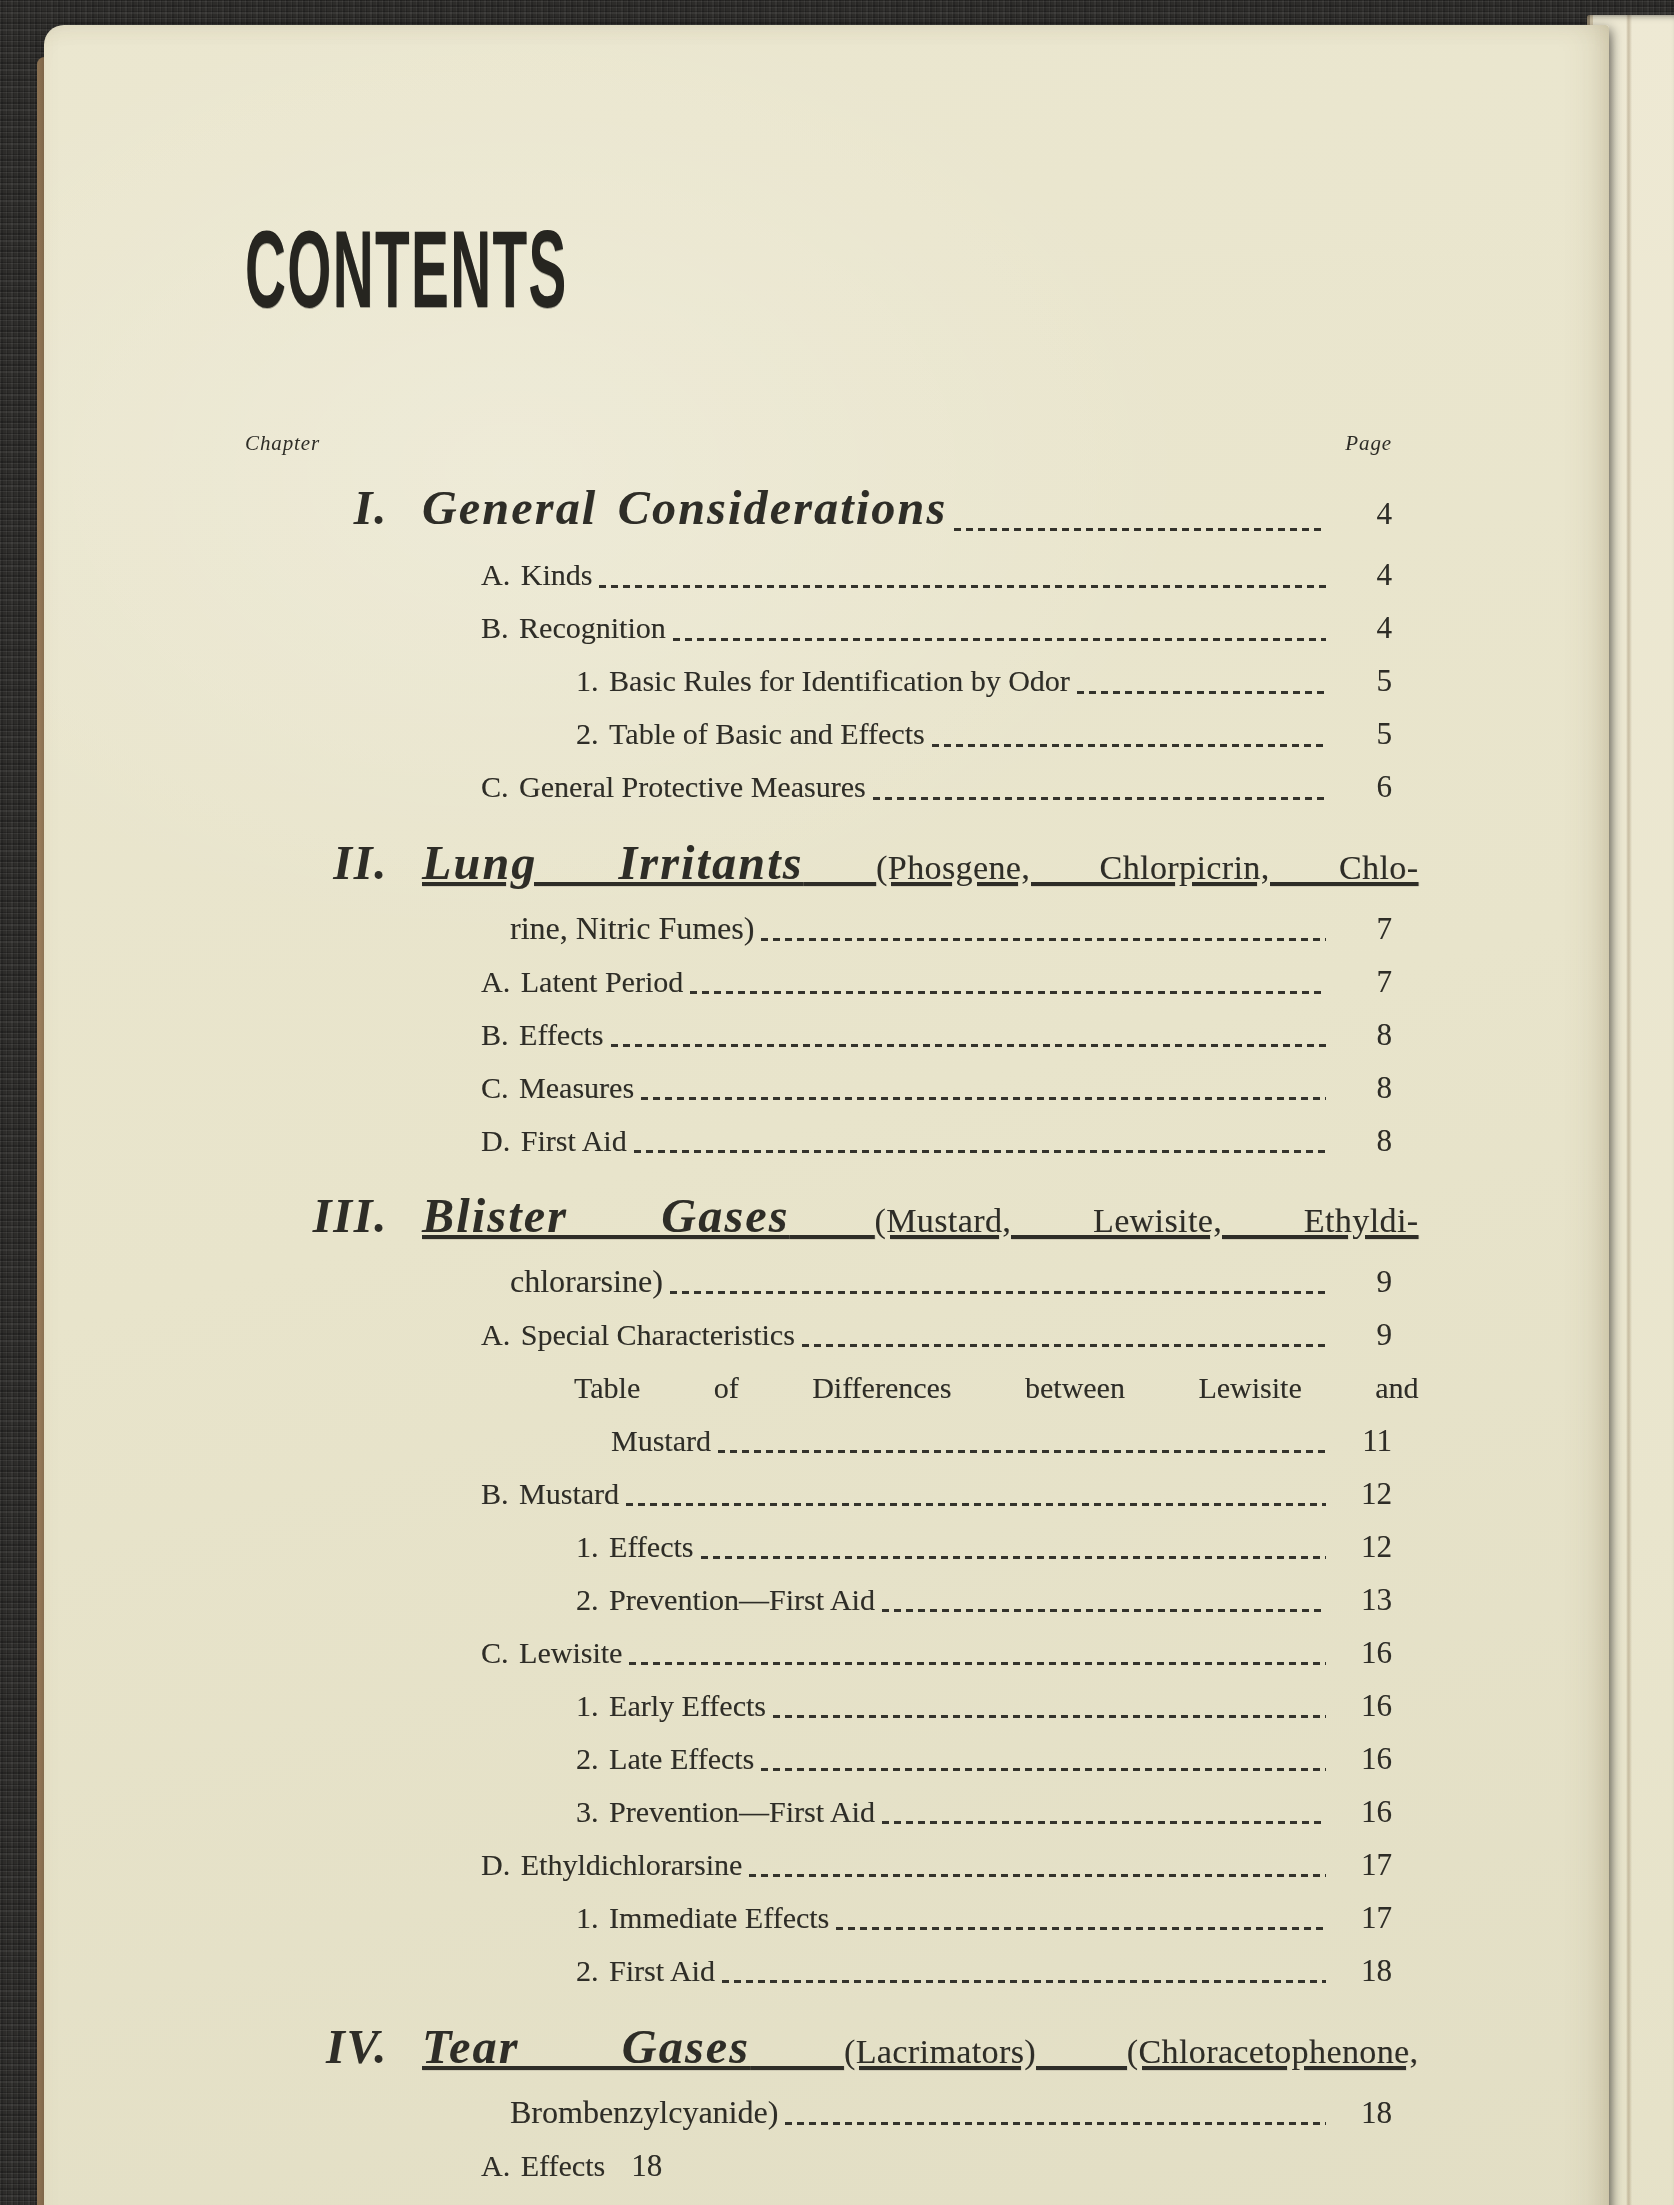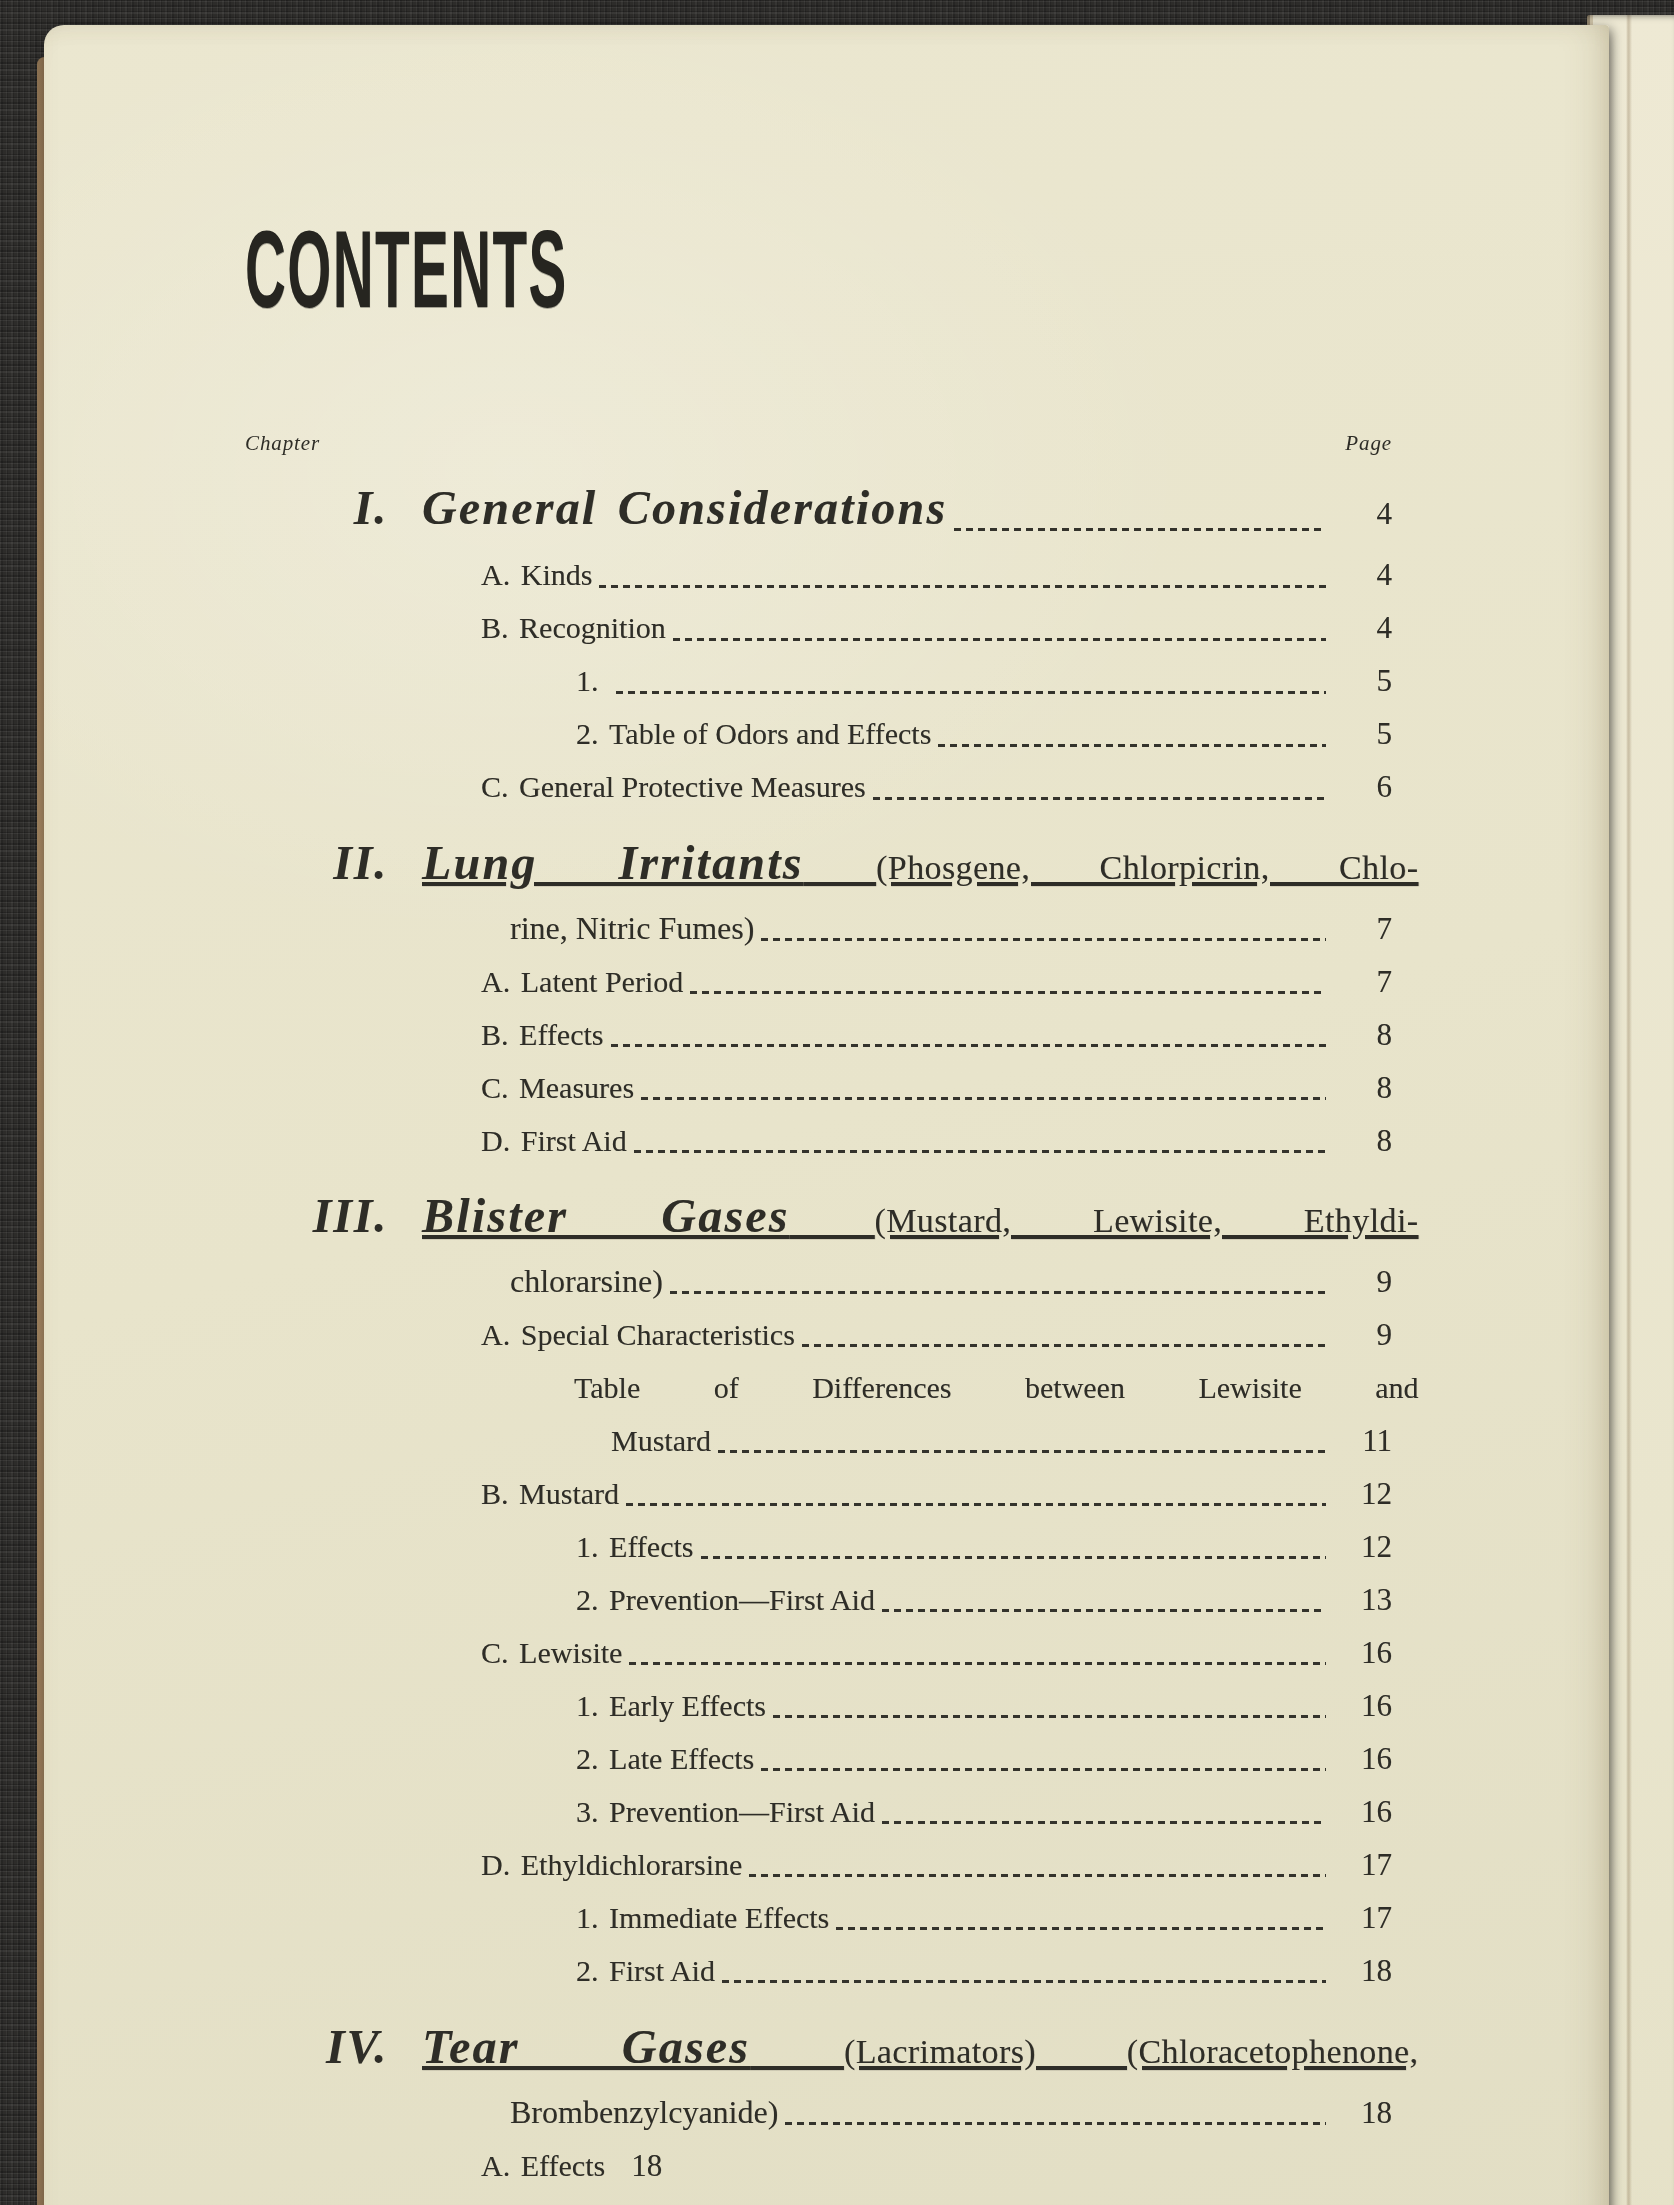--- a/index.html
+++ b/index.html
@@ -156,26 +156,27 @@
             <span class="pg">4</span>
           </div>
           <div class="row row-letter">
             <span class="num">B.</span>
             <span class="label">Recognition</span>
             <span class="lead"></span>
             <span class="pg">4</span>
           </div>
           <div class="row row-number">
             <span class="num">1.</span>
+            <span class="label">Basic Rules for Identification by Odor</span>
             <span class="lead"></span>
             <span class="pg">5</span>
           </div>
           <div class="row row-number">
             <span class="num">2.</span>
-            <span class="label">Table of Odors and Effects</span>
+            <span class="label">Table of Basic and Effects</span>
             <span class="lead"></span>
             <span class="pg">5</span>
           </div>
           <div class="row row-letter">
             <span class="num">C.</span>
             <span class="label">General Protective Measures</span>
             <span class="lead"></span>
             <span class="pg">6</span>
           </div>
           <div class="row row-chapter just">

